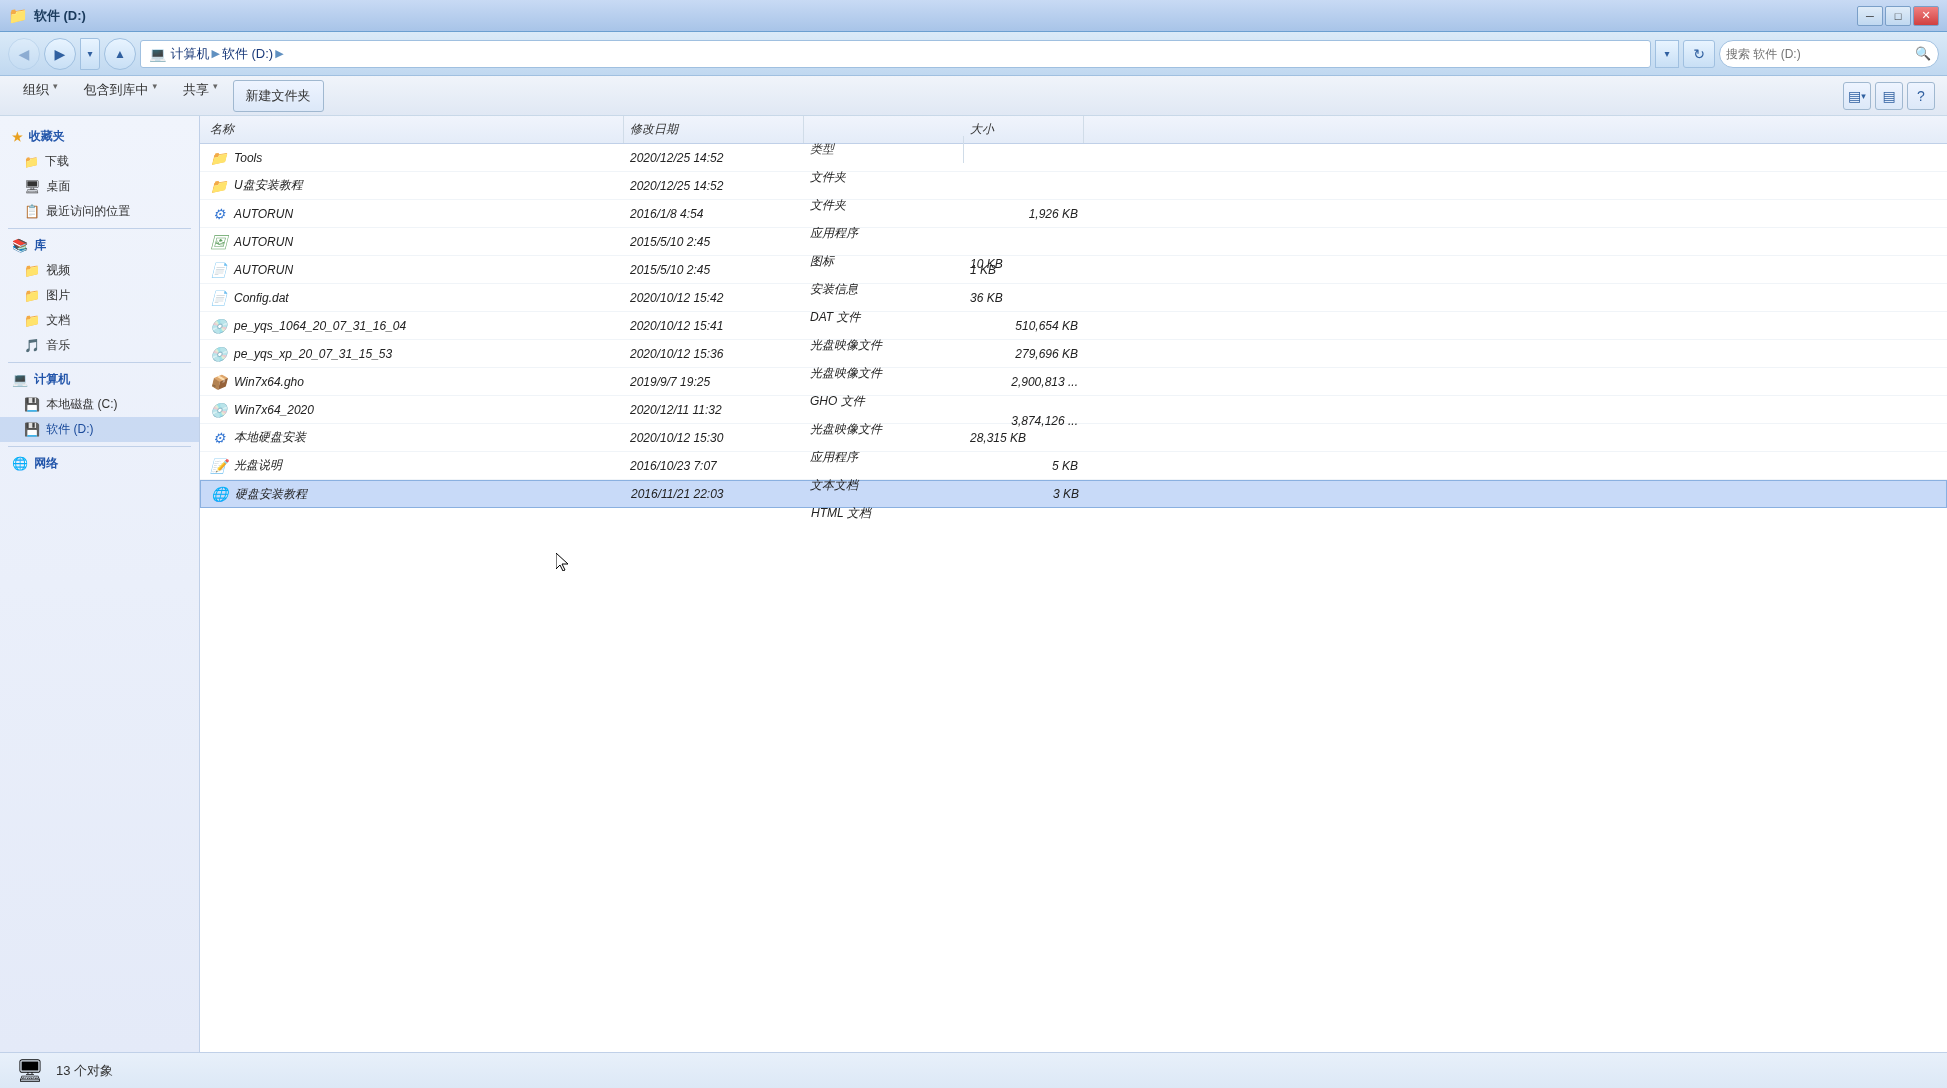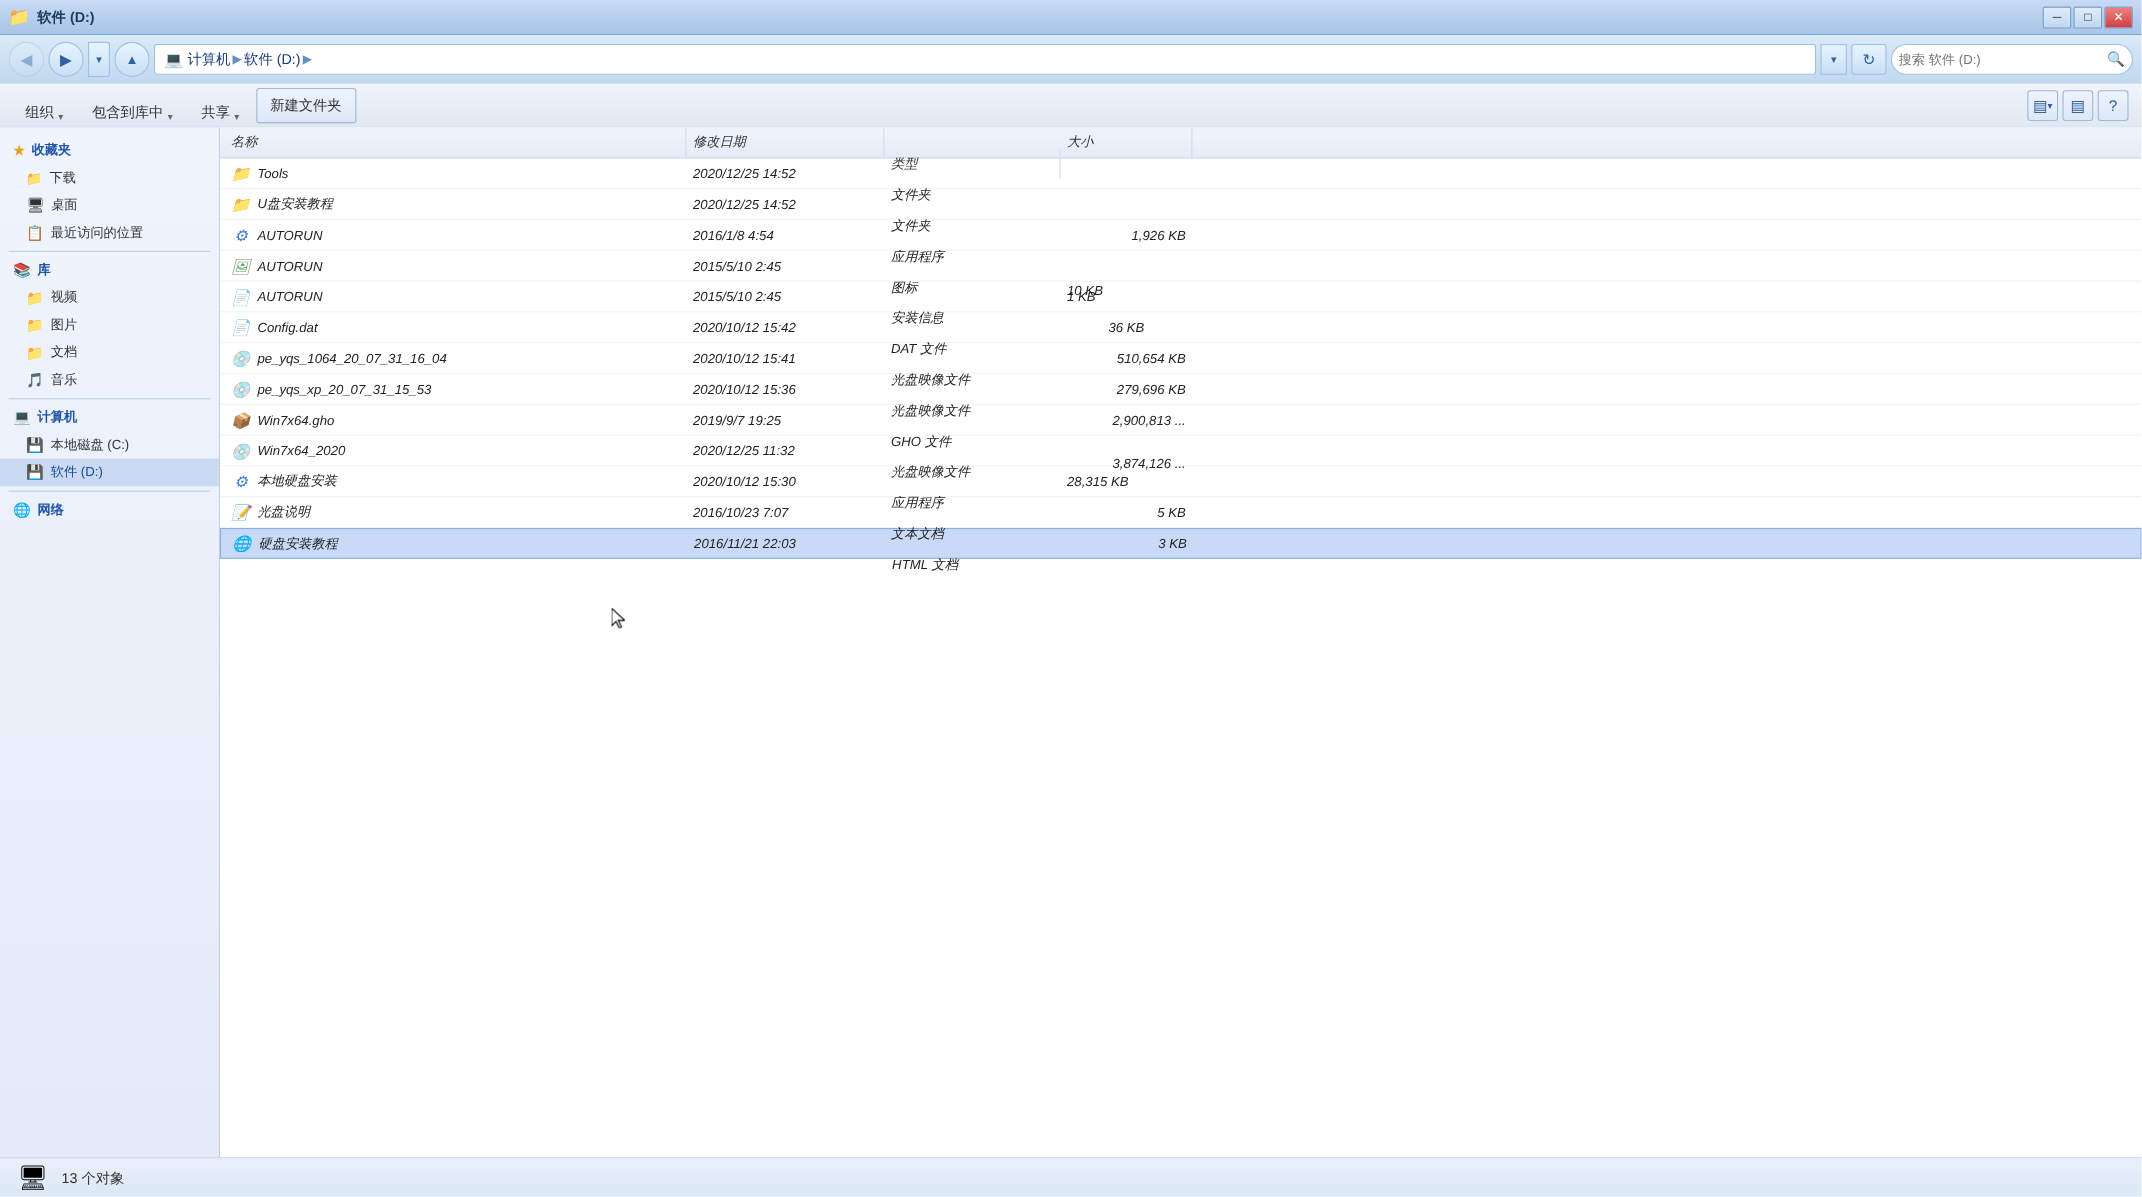--- a/index.html
+++ b/index.html
@@ -170,21 +170,21 @@
       gap: 4px;
       border-bottom: 1px solid #c8d8e8;
     }
     .tool-btn {
       height: 32px;
       padding: 0 10px;
       border: 1px solid transparent;
       background: transparent;
       cursor: pointer;
       display: flex;
-      align-items: flex-end;
+      align-items: flex-start;
       gap: 4px;
       border-radius: 3px;
       font-size: 13px;
       color: #333;
     }
     .tool-btn .arrow {
       font-size: 9px;
       color: #666;
     }
     .new-folder-btn {
@@ -565,21 +565,21 @@
     <div class="file-cell col-type">安装信息</div>
     <div class="file-cell col-size" style="text-align:left;">1 KB</div>
   </div>
         <div class="file-row">
     <div class="file-cell file-name-cell">
       <div class="file-icon" style="color:#888;">📄</div>
       <span>Config.dat</span>
     </div>
     <div class="file-cell col-date">2020/10/12 15:42</div>
     <div class="file-cell col-type">DAT 文件</div>
-    <div class="file-cell col-size" style="text-align:center;">36 KB</div>
+    <div class="file-cell col-size" style="text-align:left;">36 KB</div>
   </div>
         <div class="file-row">
     <div class="file-cell file-name-cell">
       <div class="file-icon" style="color:#8040c0;">💿</div>
       <span>pe_yqs_1064_20_07_31_16_04</span>
     </div>
     <div class="file-cell col-date">2020/10/12 15:41</div>
     <div class="file-cell col-type">光盘映像文件</div>
     <div class="file-cell col-size" style="text-align:right;">510,654 KB</div>
   </div>
@@ -599,21 +599,21 @@
     </div>
     <div class="file-cell col-date">2019/9/7 19:25</div>
     <div class="file-cell col-type">GHO 文件</div>
     <div class="file-cell col-size" style="text-align:right;">2,900,813 ...</div>
   </div>
         <div class="file-row">
     <div class="file-cell file-name-cell">
       <div class="file-icon" style="color:#8040c0;">💿</div>
       <span>Win7x64_2020</span>
     </div>
-    <div class="file-cell col-date">2020/12/25 11:32</div>
+    <div class="file-cell col-date">2020/12/11 11:32</div>
     <div class="file-cell col-type">光盘映像文件</div>
     <div class="file-cell col-size" style="text-align:right;margin-top:22px;">3,874,126 ...</div>
   </div>
         <div class="file-row">
     <div class="file-cell file-name-cell">
       <div class="file-icon" style="color:#3a7ad4;">⚙</div>
       <span>本地硬盘安装</span>
     </div>
     <div class="file-cell col-date">2020/10/12 15:30</div>
     <div class="file-cell col-type">应用程序</div>

